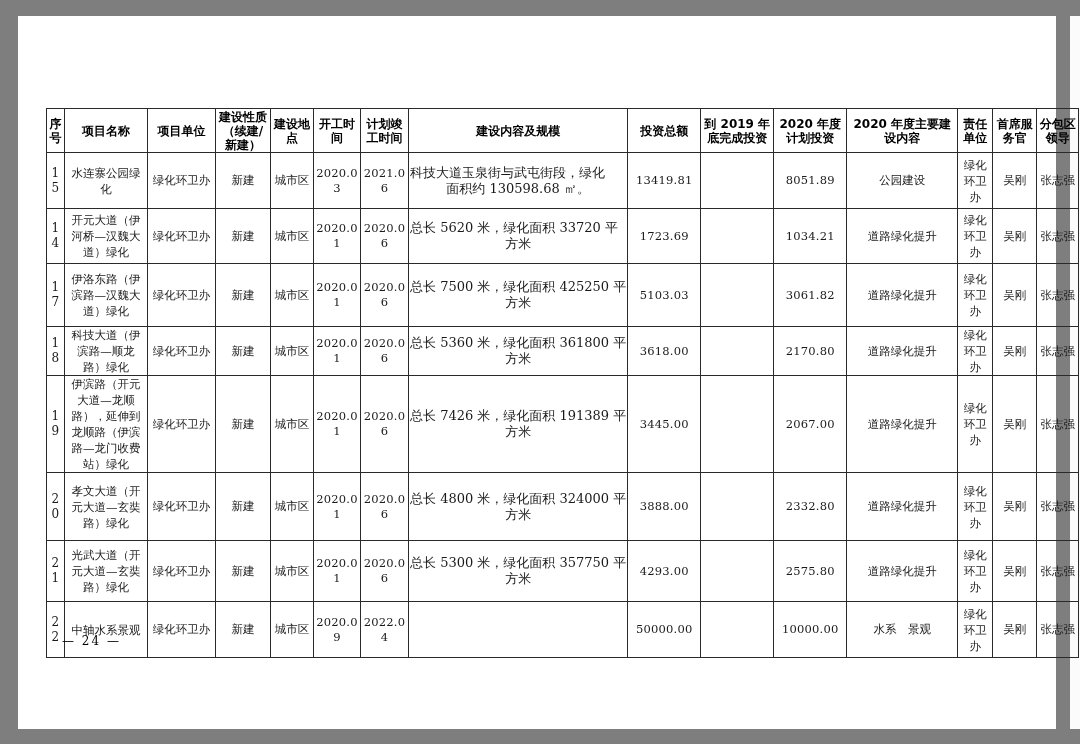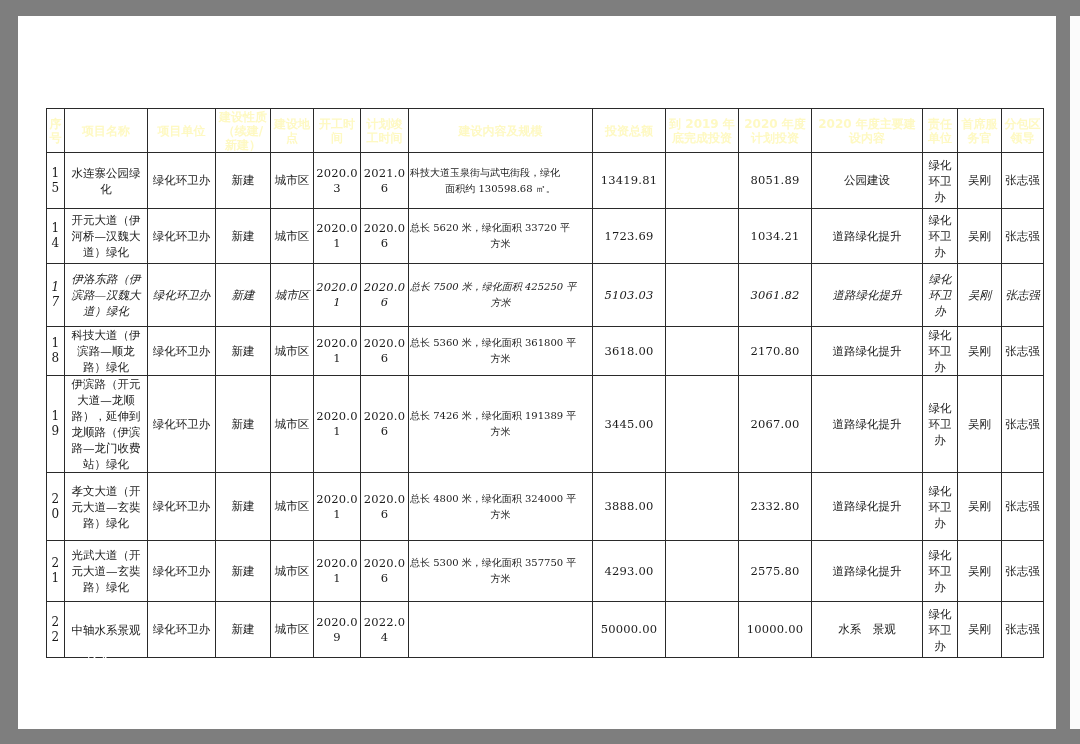--- a/index.html
+++ b/index.html
@@ -22,32 +22,32 @@
     border-collapse:collapse; table-layout:fixed;
     font-size:11.5px; line-height:15px;
   }
   table.doc th, table.doc td {
     border:1.4px solid #2a2a2a;
     padding:0 1px; text-align:center; vertical-align:middle;
     overflow:hidden; word-break:break-all;
   }
   table.doc th {
     font-family:"DejaVu Sans","Liberation Sans",sans-serif;
-    font-weight:bold; font-size:12px; line-height:14px; color:#fef9c3;margin-top:40px;
+    font-weight:bold; font-size:12px; line-height:14px; color:#000000;margin-top:40px;
   }
   td.num { font-family:"DejaVu Serif","Liberation Serif",serif; letter-spacing:0.2px; }
   td.right { text-align:right; padding-right:6px; }
-  td.desc { text-align:center; font-size:10px; line-height:16px; }
+  td.desc { text-align:center; font-size:13px; line-height:16px; }
   td.desc .l1 { display:block; text-align:left; white-space:nowrap; }
   td.idx { font-size:12px; padding:0; }
   td.vert { font-size:11.5px; line-height:16px; }
   .page-number {
-    position:absolute; left:62px; top:652px;
-    font-family:"DejaVu Serif","Liberation Serif",serif; font-size:16px;
-    letter-spacing:2px; color:#ffffff;
+    position:absolute; left:62px; top:634px;
+    font-family:"DejaVu Serif","Liberation Serif",serif; font-size:12px;
+    letter-spacing:2px; color:#000000;
   }
 </style>
 </head>
 <body>
 
 <div class="page"></div>
 <div class="page-right"></div>
 
 <table class="doc">
   <colgroup>
@@ -116,21 +116,21 @@
     <td class="desc"><span class="l1">总长 5620 米，绿化面积 33720 平</span><span>方米</span></td>
     <td class="num">1723.69</td>
     <td class="num"></td>
     <td class="num right">1034.21</td>
     <td>道路绿化提升</td>
     <td class="vert">绿化环卫办</td>
     <td>吴刚</td>
     <td>张志强</td>
   </tr>
 
-  <tr style="height: 63px; font-style: italic;">
+  <tr style="height: 63px;">
     <td class="idx num">17</td>
     <td class="vert">伊洛东路（伊滨路—汉魏大道）绿化</td>
     <td>绿化环卫办</td>
     <td>新建</td>
     <td>城市区</td>
     <td class="num">2020.01</td>
     <td class="num">2020.06</td>
     <td class="desc"><span class="l1">总长 7500 米，绿化面积 425250 平</span><span>方米</span></td>
     <td class="num">5103.03</td>
     <td class="num"></td>

